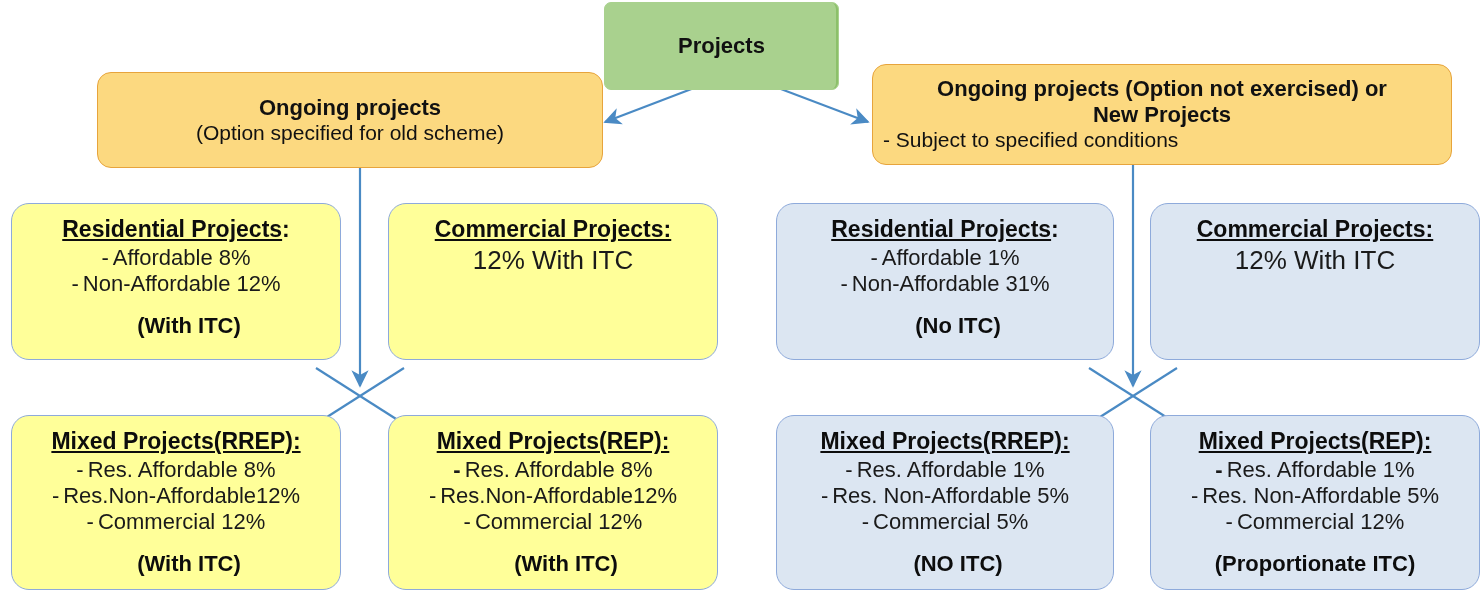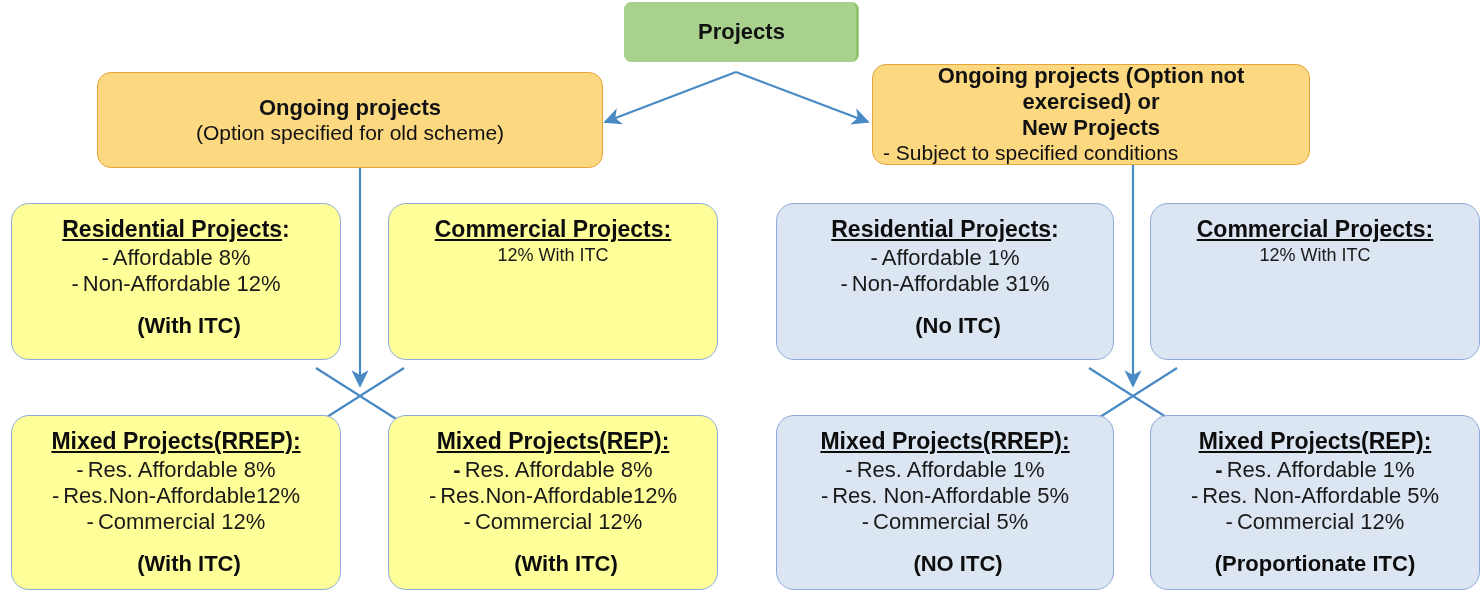--- a/index.html
+++ b/index.html
@@ -67,21 +67,21 @@
   .line{
     font-size:22px;color:#1a1a1a;text-align:center;white-space:nowrap;
   }
   .line .d{margin-right:4px;}
   .line .d.b{font-weight:bold;}
   .leaf-foot{
     font-weight:bold;font-size:22px;color:#0d0d0d;
     text-align:center;margin-top:16px;white-space:nowrap;
   }
   .leaf-center{
-    font-size:18px;color:#1a1a1a;text-align:center;white-space:nowrap;
+    font-size:26px;color:#1a1a1a;text-align:center;white-space:nowrap;
   }
   .pad-l{padding-left:26px;}
 </style>
 </head>
 <body>
 
 <div id="stage">
 
   <svg id="wires" viewBox="0 0 1484 595" preserveAspectRatio="none">
     <defs>
@@ -100,30 +100,30 @@
       <path d="M316,368 L404,424"></path>
       <path d="M404,368 L316,424"></path>
 
       <path d="M1133,165 L1133,386" marker-end="url(#ah)"></path>
 
       <path d="M1089,368 L1177,424"></path>
       <path d="M1177,368 L1089,424"></path>
     </g>
   </svg>
 
-  <div class="node root" style="left:624px;top:2px;width:235px;height:60px;">
+  <div class="node root" style="left:604px;top:2px;width:235px;height:88px;">
     <span class="ttl">Projects</span>
   </div>
 
   <div class="node branch left" style="left:97px;top:72px;width:506px;height:96px;align-items:center;">
     <span class="hd">Ongoing projects</span>
     <span class="sub">(Option specified for old scheme)</span>
   </div>
 
-  <div class="node branch right" style="left:872px;top:64px;width:438px;height:101px;">
+  <div class="node branch right" style="left:872px;top:64px;width:580px;height:101px;">
     <span class="hd">Ongoing projects (Option not exercised) or</span>
     <span class="hd">New Projects</span>
     <span class="sub">- Subject to specified conditions</span>
   </div>
 
   <div class="node leaf yellow" style="left:11px;top:203px;width:330px;height:157px;">
     <div class="leaf-title">
       <span class="u">Residential Projects</span><span>:</span>
     </div>
     <div class="line">

